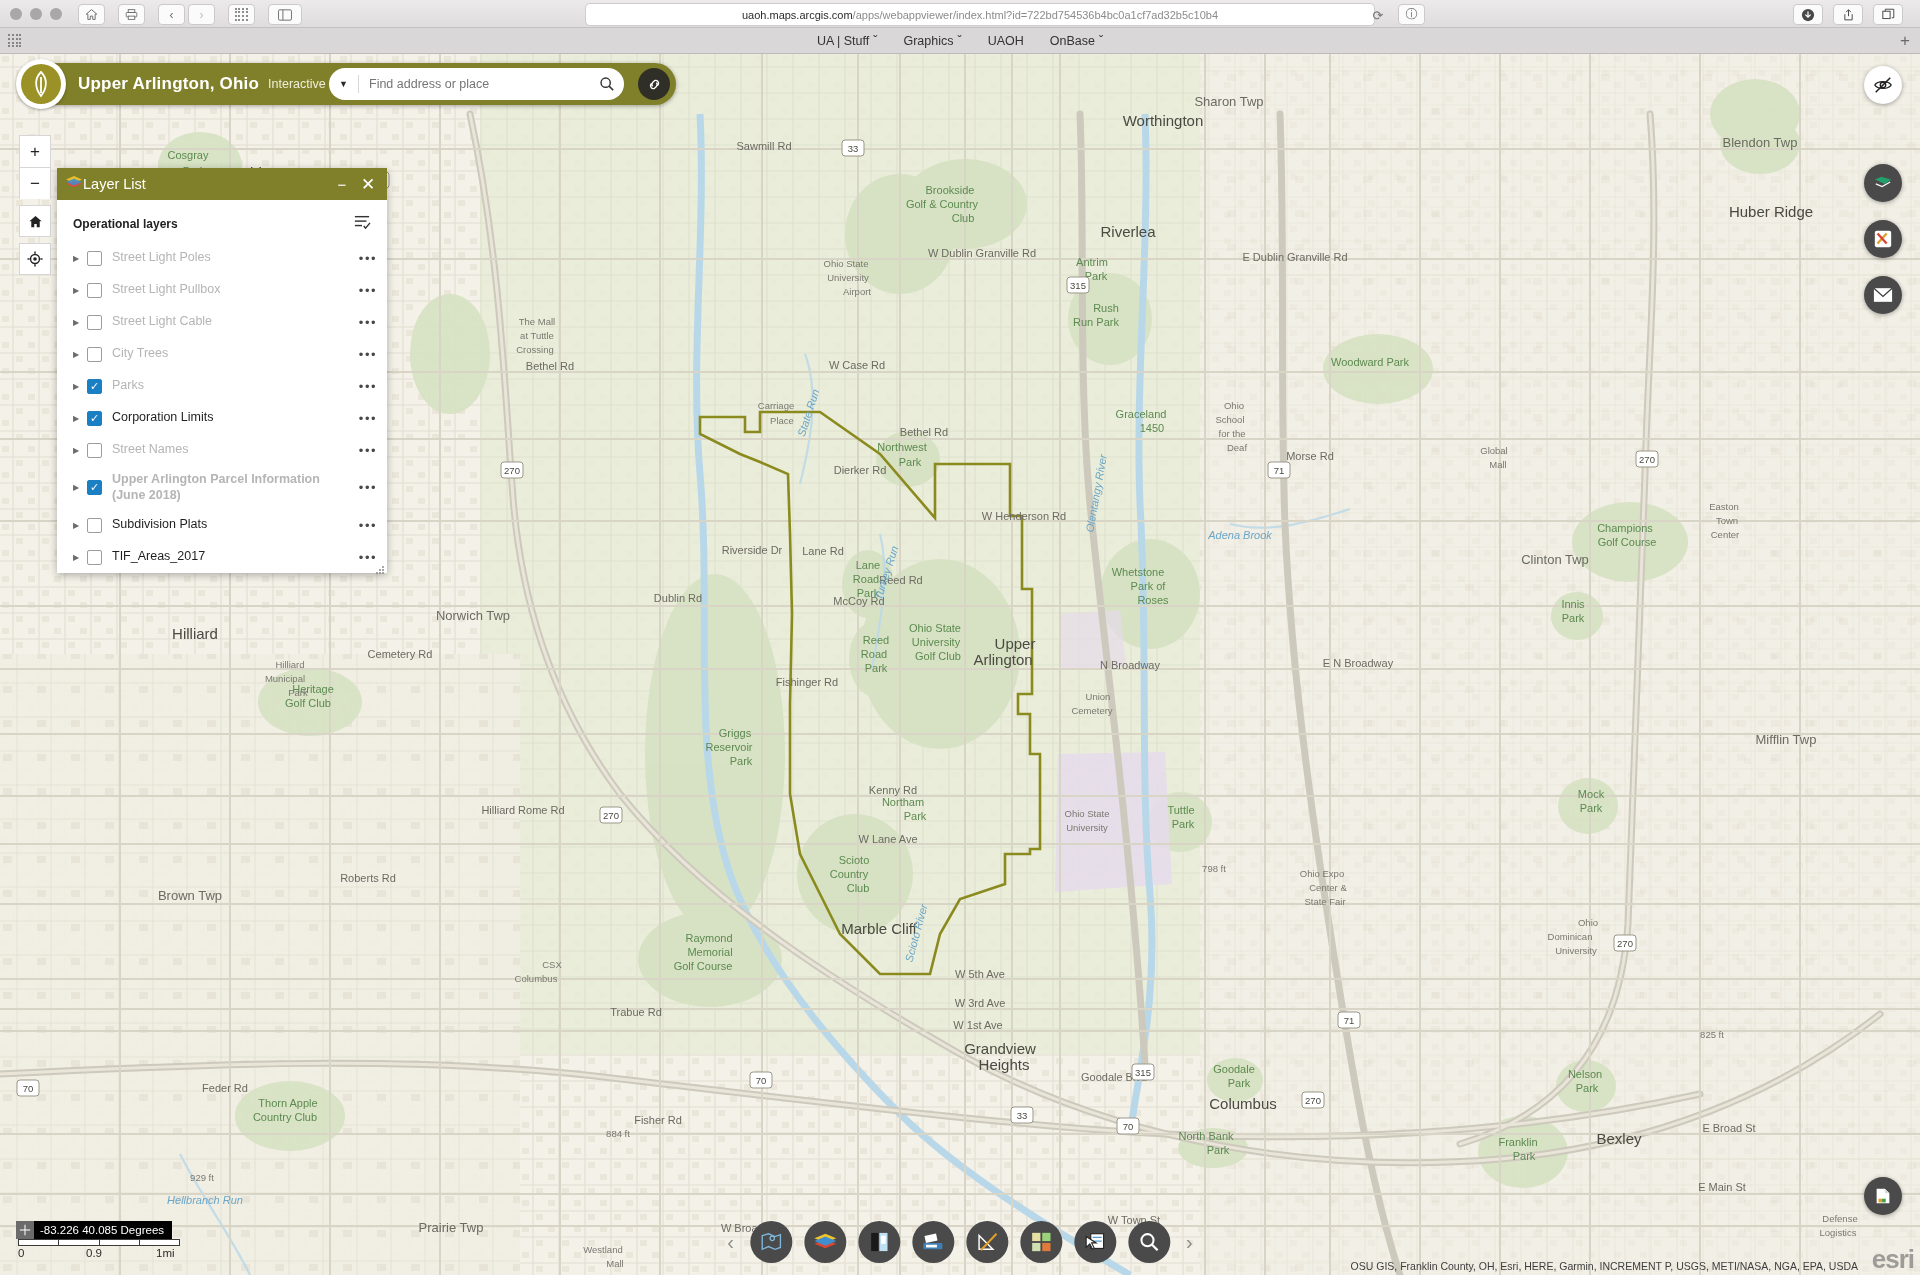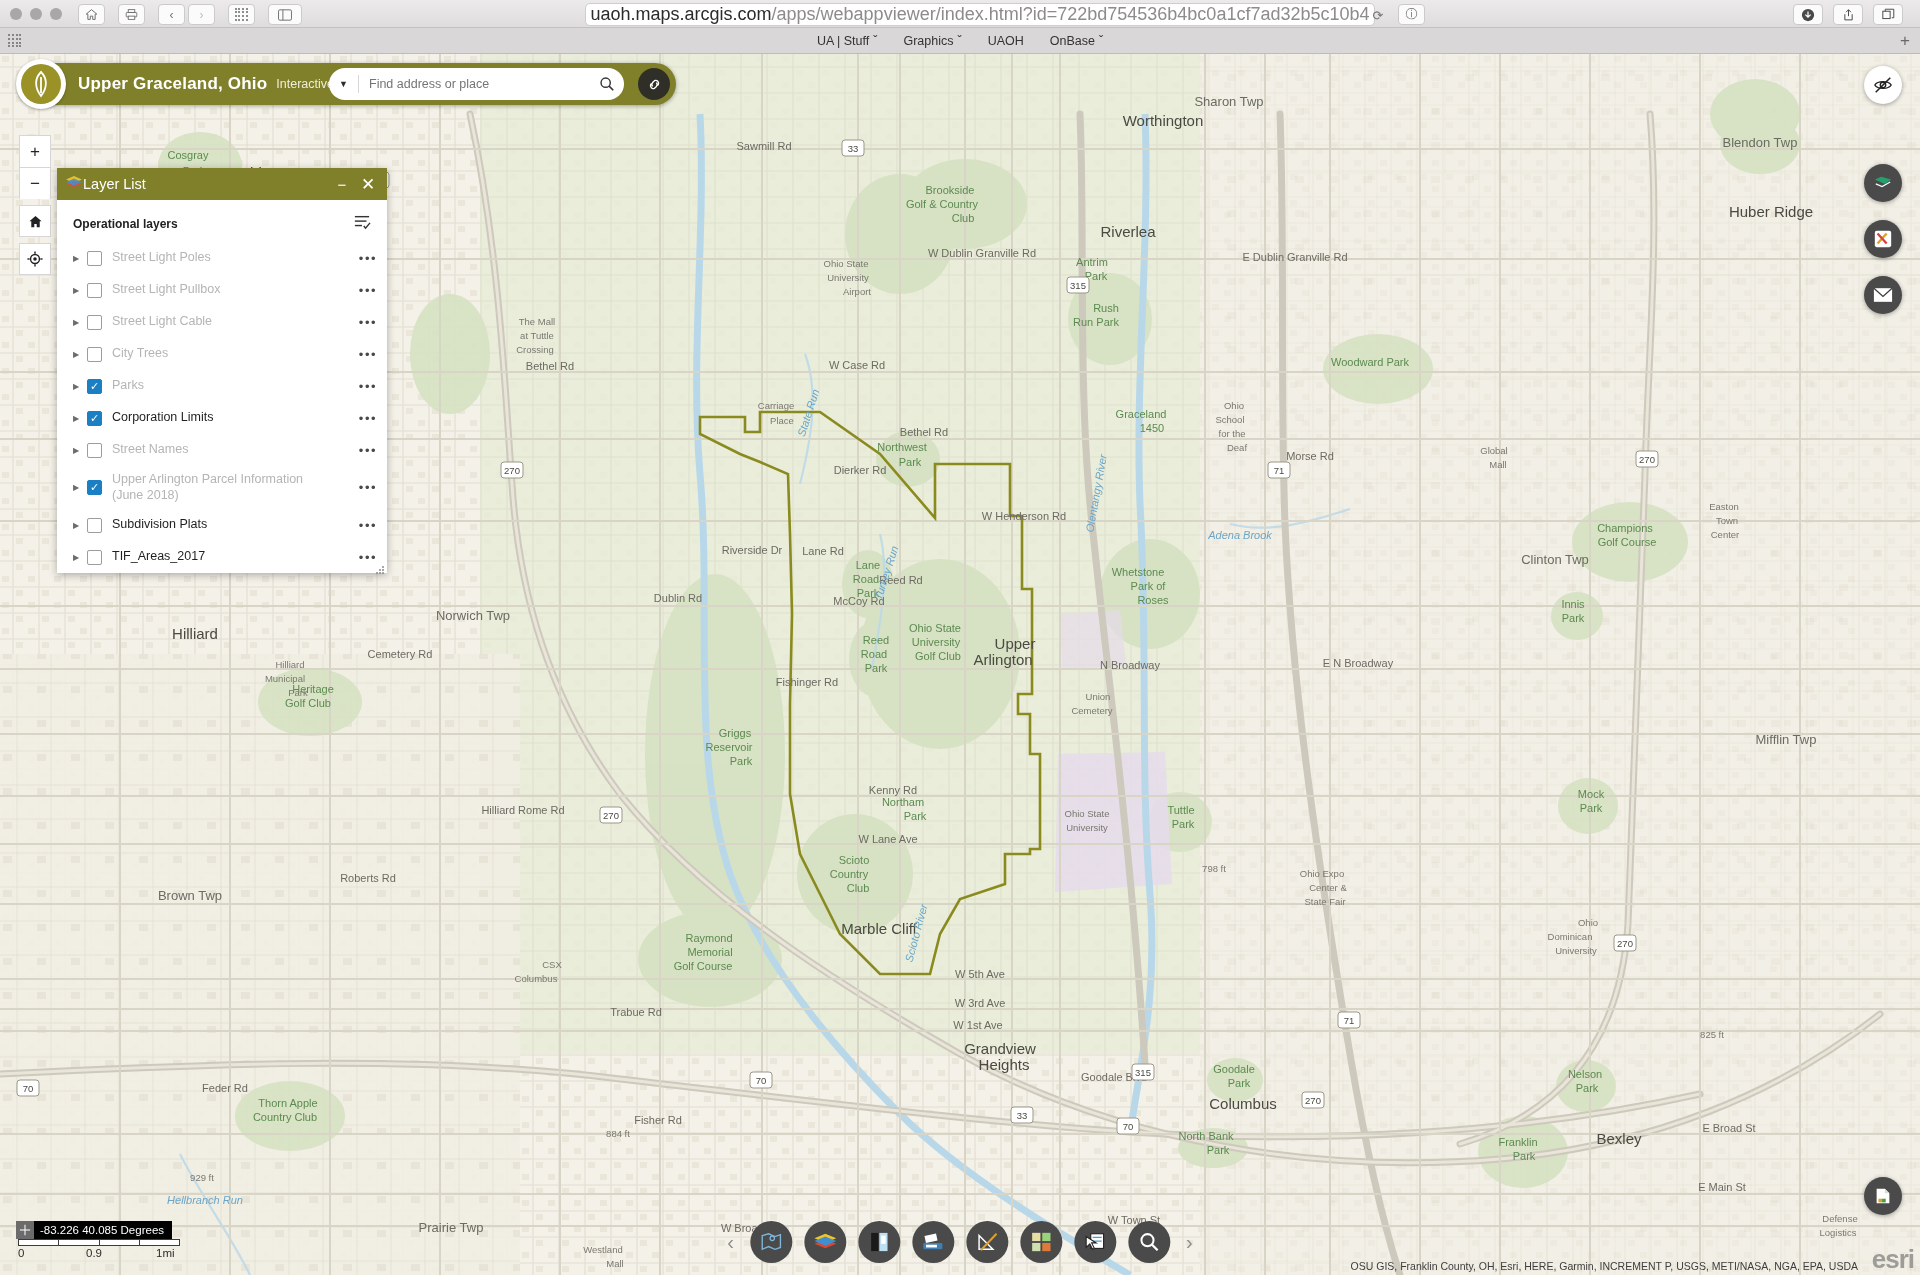--- a/index.html
+++ b/index.html
@@ -9,21 +9,21 @@
   #browser-chrome { position:absolute; top:0; left:0; width:1920px; height:28px;
       background:linear-gradient(#eceaea,#dedcdc); border-bottom:1px solid #c3c1c1; z-index:90; }
   .traffic { position:absolute; top:8px; display:flex; gap:8px; left:10px; }
   .traffic i { width:12px;height:12px;border-radius:50%;background:#a9a7a7; display:block;}
   .chrome-btn { position:absolute; top:4px; height:21px; min-width:27px; background:#fbfbfb;
       border:1px solid #cccaca; border-radius:4px; display:flex; align-items:center; justify-content:center;
       color:#6f6d6d; font-size:12px; }
   .chrome-btn.dim { color:#c0bebe; }
   #url-bar { position:absolute; top:3px; left:585px; width:790px; height:23px; background:#fff;
       border:1px solid #cfcdcd; border-radius:5px; display:flex; align-items:center; justify-content:center; }
-  #url-text { font-size:18px; color:#8d8b8b; white-space:nowrap; }
+  #url-text { font-size:11px; color:#8d8b8b; white-space:nowrap; }
   #url-text b { color:#2b2b2b; font-weight:400; }
   .url-side { position:absolute; top:5px; width:20px; height:20px; display:flex;align-items:center;justify-content:center;
       color:#777; font-size:13px;}
 
   
   #bookmarks-bar { position:absolute; top:28px; left:0; width:1920px; height:26px;
       background:#d9d7d7; border-bottom:1px solid #bdbbbb; z-index:90;
       display:flex; align-items:center; justify-content:center; gap:26px; }
   #bookmarks-bar .bm { font-size:12.5px; color:#333; display:flex; align-items:center; gap:4px; }
   #bm-grid { position:absolute; left:8px; top:6px; width:14px;height:14px; }
@@ -581,21 +581,21 @@
 
 <div id="app-header">
   <div id="logo-badge">
     <div id="logo-inner">
       <svg width="24" height="28" viewBox="0 0 24 28">
           <path d="M12 2 C6 8, 5 17, 12 26 C19 17, 18 8, 12 2 Z" fill="none" stroke="#fff" stroke-width="1.8"></path>
           <line x1="12" y1="7" x2="12" y2="23" stroke="#fff" stroke-width="1.8"></line>
         </svg>
     </div>
   </div>
-  <div id="app-title">Upper Graceland, Ohio</div>
+  <div id="app-title">Upper Arlington, Ohio</div>
   <div id="app-sub">Interactive Mapping</div>
 
   <div id="search-wrap">
     <div id="search-caret">▼</div>
     <input id="search-input" type="text" placeholder="Find address or place" style="">
     <div id="search-go">
       <svg width="16" height="16" viewBox="0 0 18 18">
           <circle cx="7.5" cy="7.5" r="5.2" fill="none" stroke="#333" stroke-width="1.6"></circle>
           <line x1="11.4" y1="11.4" x2="16" y2="16" stroke="#333" stroke-width="1.8"></line>
         </svg>
@@ -697,21 +697,21 @@
       </div>
       <div class="layer-row">
         <span class="arrow">▶</span>
         <span class="lchk"></span>
         <span class="lname dim" style="max-width: 210px;">Street Names</span>
         <span class="ldots">•••</span>
       </div>
       <div class="layer-row">
         <span class="arrow">▶</span>
         <span class="lchk on">✓</span>
-        <span class="lname dim" style="max-width: 210px;">Upper Arlington Parcel Information (June 2018)</span>
+        <span class="lname dim" style="max-width: 210px; font-weight: bold;">Upper Arlington Parcel Information (June 2018)</span>
         <span class="ldots">•••</span>
       </div>
       <div class="layer-row">
         <span class="arrow">▶</span>
         <span class="lchk"></span>
         <span class="lname" style="max-width: 210px;">Subdivision Plats</span>
         <span class="ldots">•••</span>
       </div>
       <div class="layer-row">
         <span class="arrow">▶</span>

